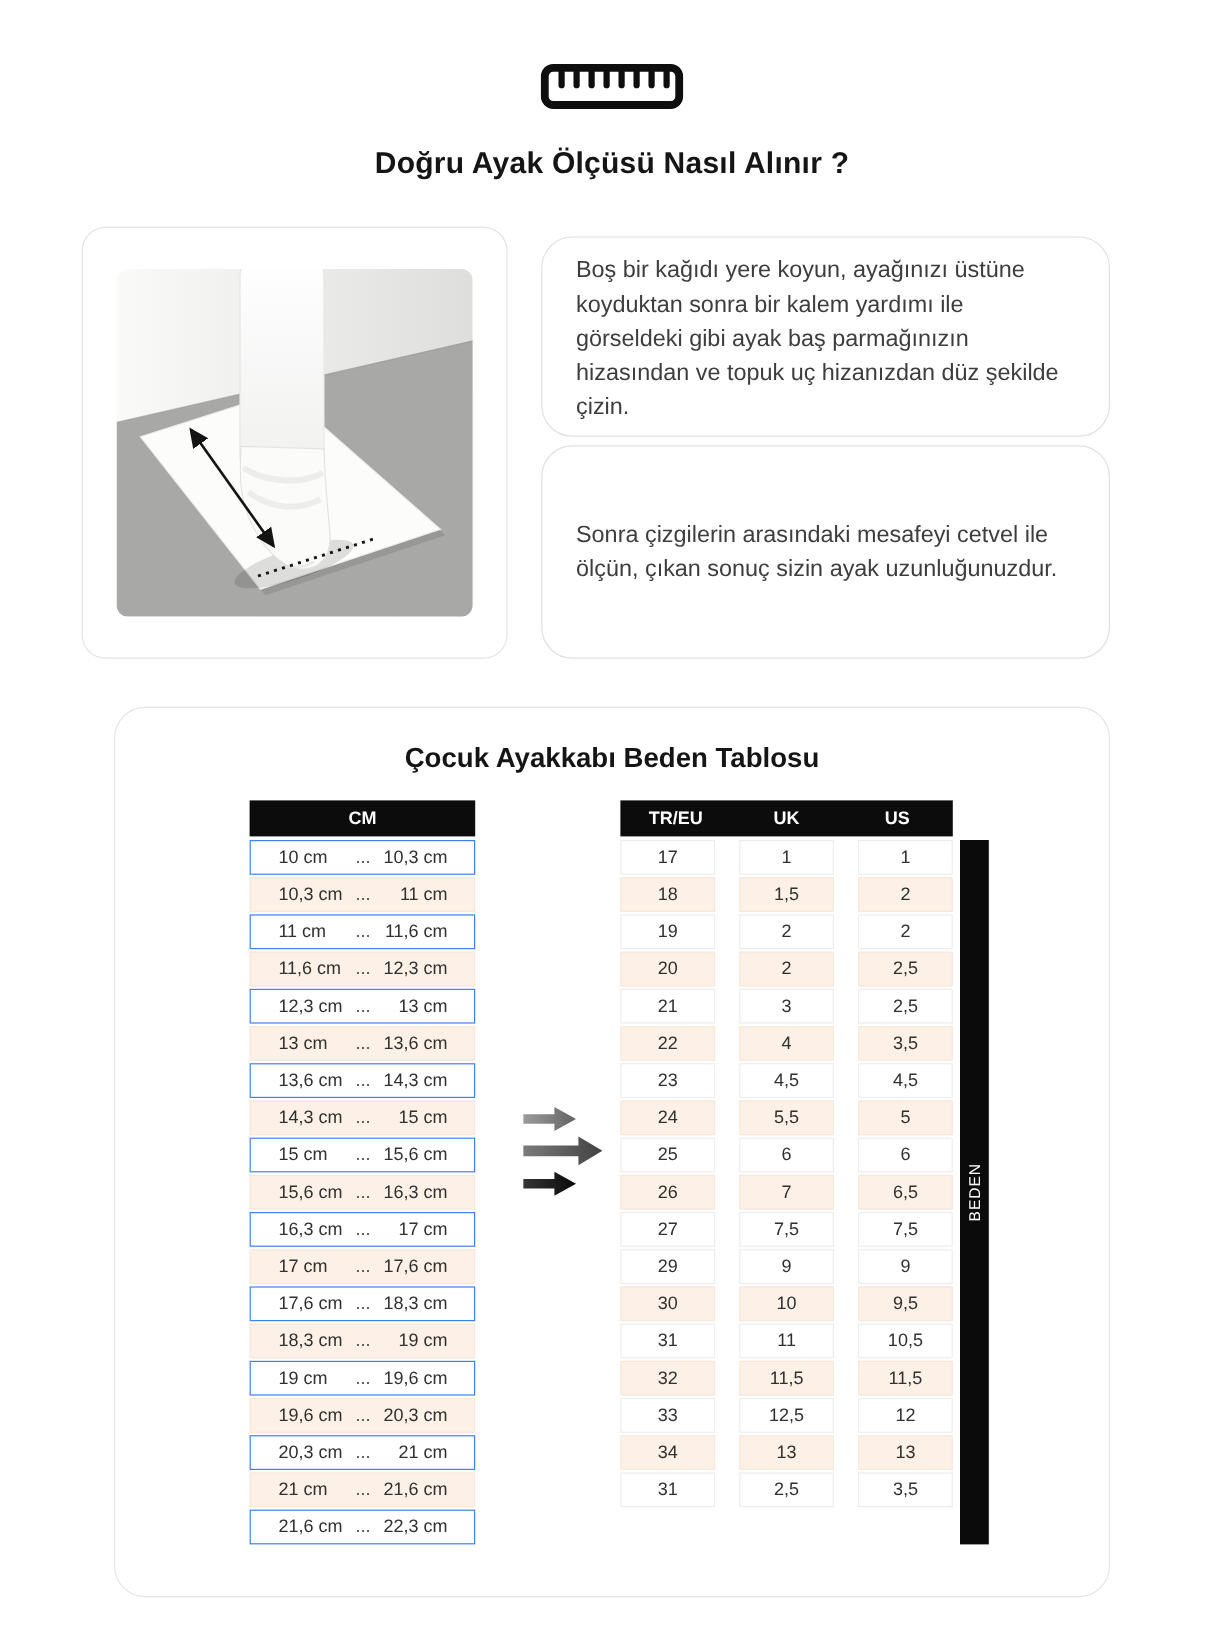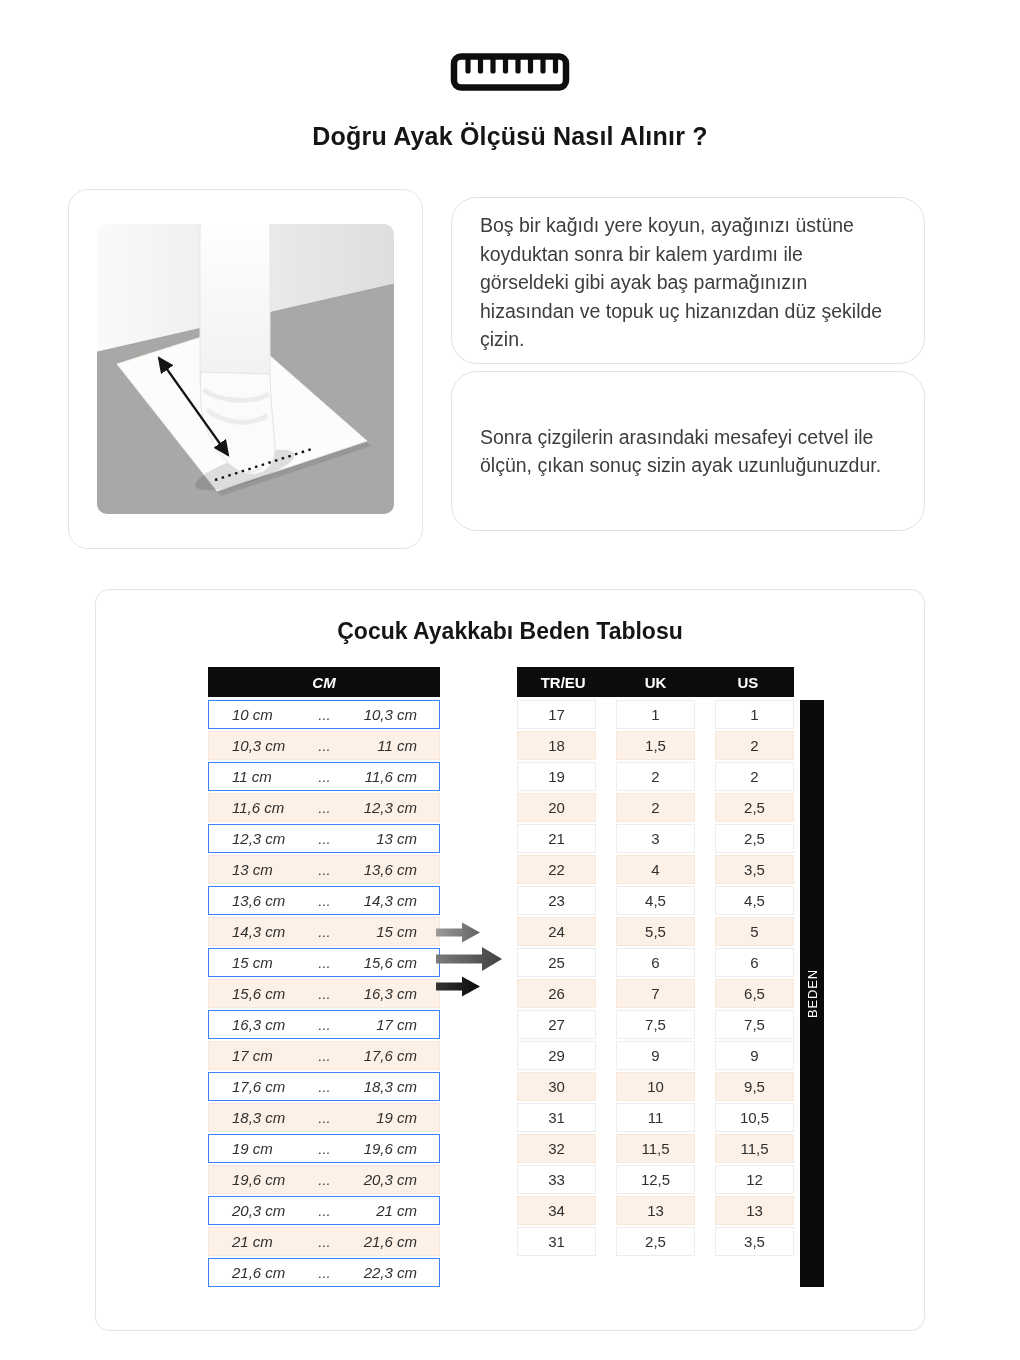--- a/index.html
+++ b/index.html
@@ -23,34 +23,34 @@
   .photo-frame { width: 100%; height: 290px; border-radius: 10px; overflow: hidden; }
   .photo-frame svg { display: block; width: 100%; height: 100%; }
 
   .howto-right { flex: 1; display: flex; flex-direction: column; gap: 7px; margin-top: 8px; }
   .note-box {
     border: 1px solid #e1e1e1; border-radius: 26px; background: #fff;
     padding: 13px 30px 13px 28px;
     font-size: 19.5px; line-height: 28.5px; color: #3d3d3d;
   }
   .note-box.first { height: 167px; }
-  .note-box.second { height: 160px; display: flex; align-items: center; }
+  .note-box.second { height: 178px; display: flex; align-items: center; }
 
   
   .chart-card {
     position: relative; margin: 40px 95px 0 95px;
     width: 830px; height: 742px;
-    border: 1px solid #e4e4e4; border-radius: 14px; background: #fff;
+    border: 1px solid #e4e4e4; border-radius: 26px; background: #fff;
   }
   .chart-title {
     text-align: center; font-size: 23px; font-weight: bold; color: #151515;
     padding-top: 28px;
   }
 
-  .cm-table  { position: absolute; left: 112px; top: 77px; width: 232px; font-style: italic; }
+  .cm-table  { position: absolute; left: 112px; top: 77px; width: 188px; }
   .sz-table  { position: absolute; left: 421px; top: 77px; width: 277px; }
 
   .tbl-header {
     display: flex; align-items: center; justify-content: center;
     height: 30px; margin-bottom: 3px;
     background: #0c0c0c; color: #ffffff; font-size: 15px; font-weight: bold;
   }
   .sz-table .tbl-header span { flex: 1; text-align: center; }
 
   .cm-row {

